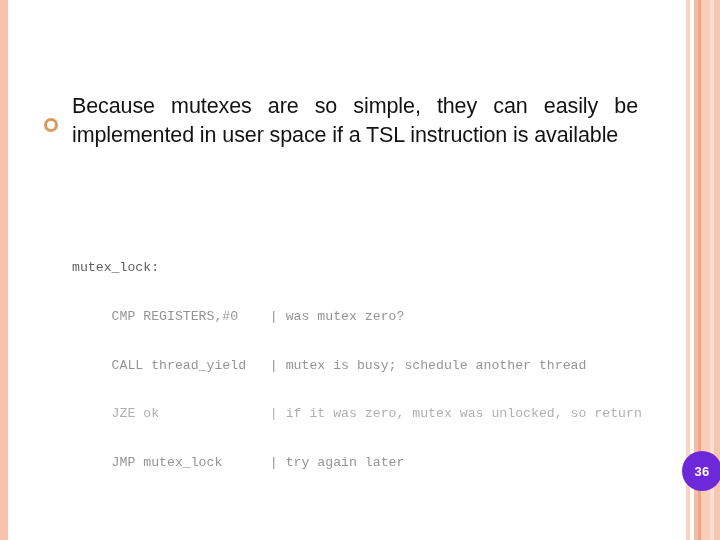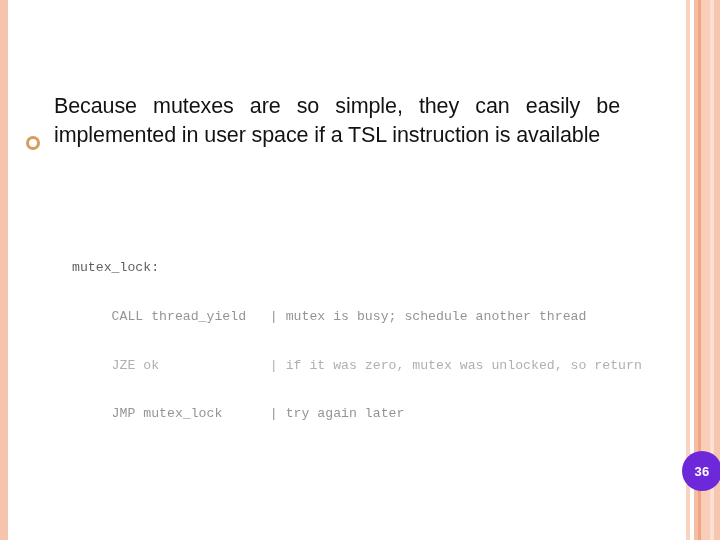--- a/index.html
+++ b/index.html
@@ -30,25 +30,25 @@
   .stripe-right-1 { left: 686px; width: 4px;  background: #f9d3c0; }
   .stripe-right-2 { left: 694px; width: 4px;  background: #f6bda5; }
   .stripe-right-3 { left: 698px; width: 3px;  background: #f0a584; }
   .stripe-right-4 { left: 701px; width: 9px;  background: #f9cdb8; }
   .stripe-right-5 { left: 710px; width: 4px;  background: #fae0d2; }
   .stripe-right-6 { left: 714px; width: 6px;  background: #f7c6af; }
 
   
   .bullet-row {
     position: absolute;
-    left: 26px;
+    left: 44px;
     top: 92px;
     width: 594px;
     display: flex;
-    align-items: flex-end;
+    align-items: center;
   }
 
   .bullet-marker {
     flex: 0 0 auto;
     width: 14px;
     height: 14px;
     margin-top: 8px;
     margin-right: 14px;
     border: 3px solid #d99a5e;
     border-radius: 50%;
@@ -128,20 +128,21 @@
     <span class="bullet-marker"></span>
     <div class="bullet-text">
       <span>Because mutexes are so simple, they can easily be</span>
       <span>implemented in user space if a TSL instruction is</span>
       <span class="last-line">available</span>
     </div>
   </div>
 
   <div class="code-block">
     <span class="code-line">mutex_lock:</span>
+    <span class="code-line dim2">     CMP REGISTERS,#0    | was mutex zero?</span>
     <span class="code-line dim2">     CALL thread_yield   | mutex is busy; schedule another thread</span>
     <span class="code-line dim">     JZE ok              | if it was zero, mutex was unlocked, so return</span>
     <span class="code-line dim2">     JMP mutex_lock      | try again later</span>
     
     
     
     
     
   </div>
 

